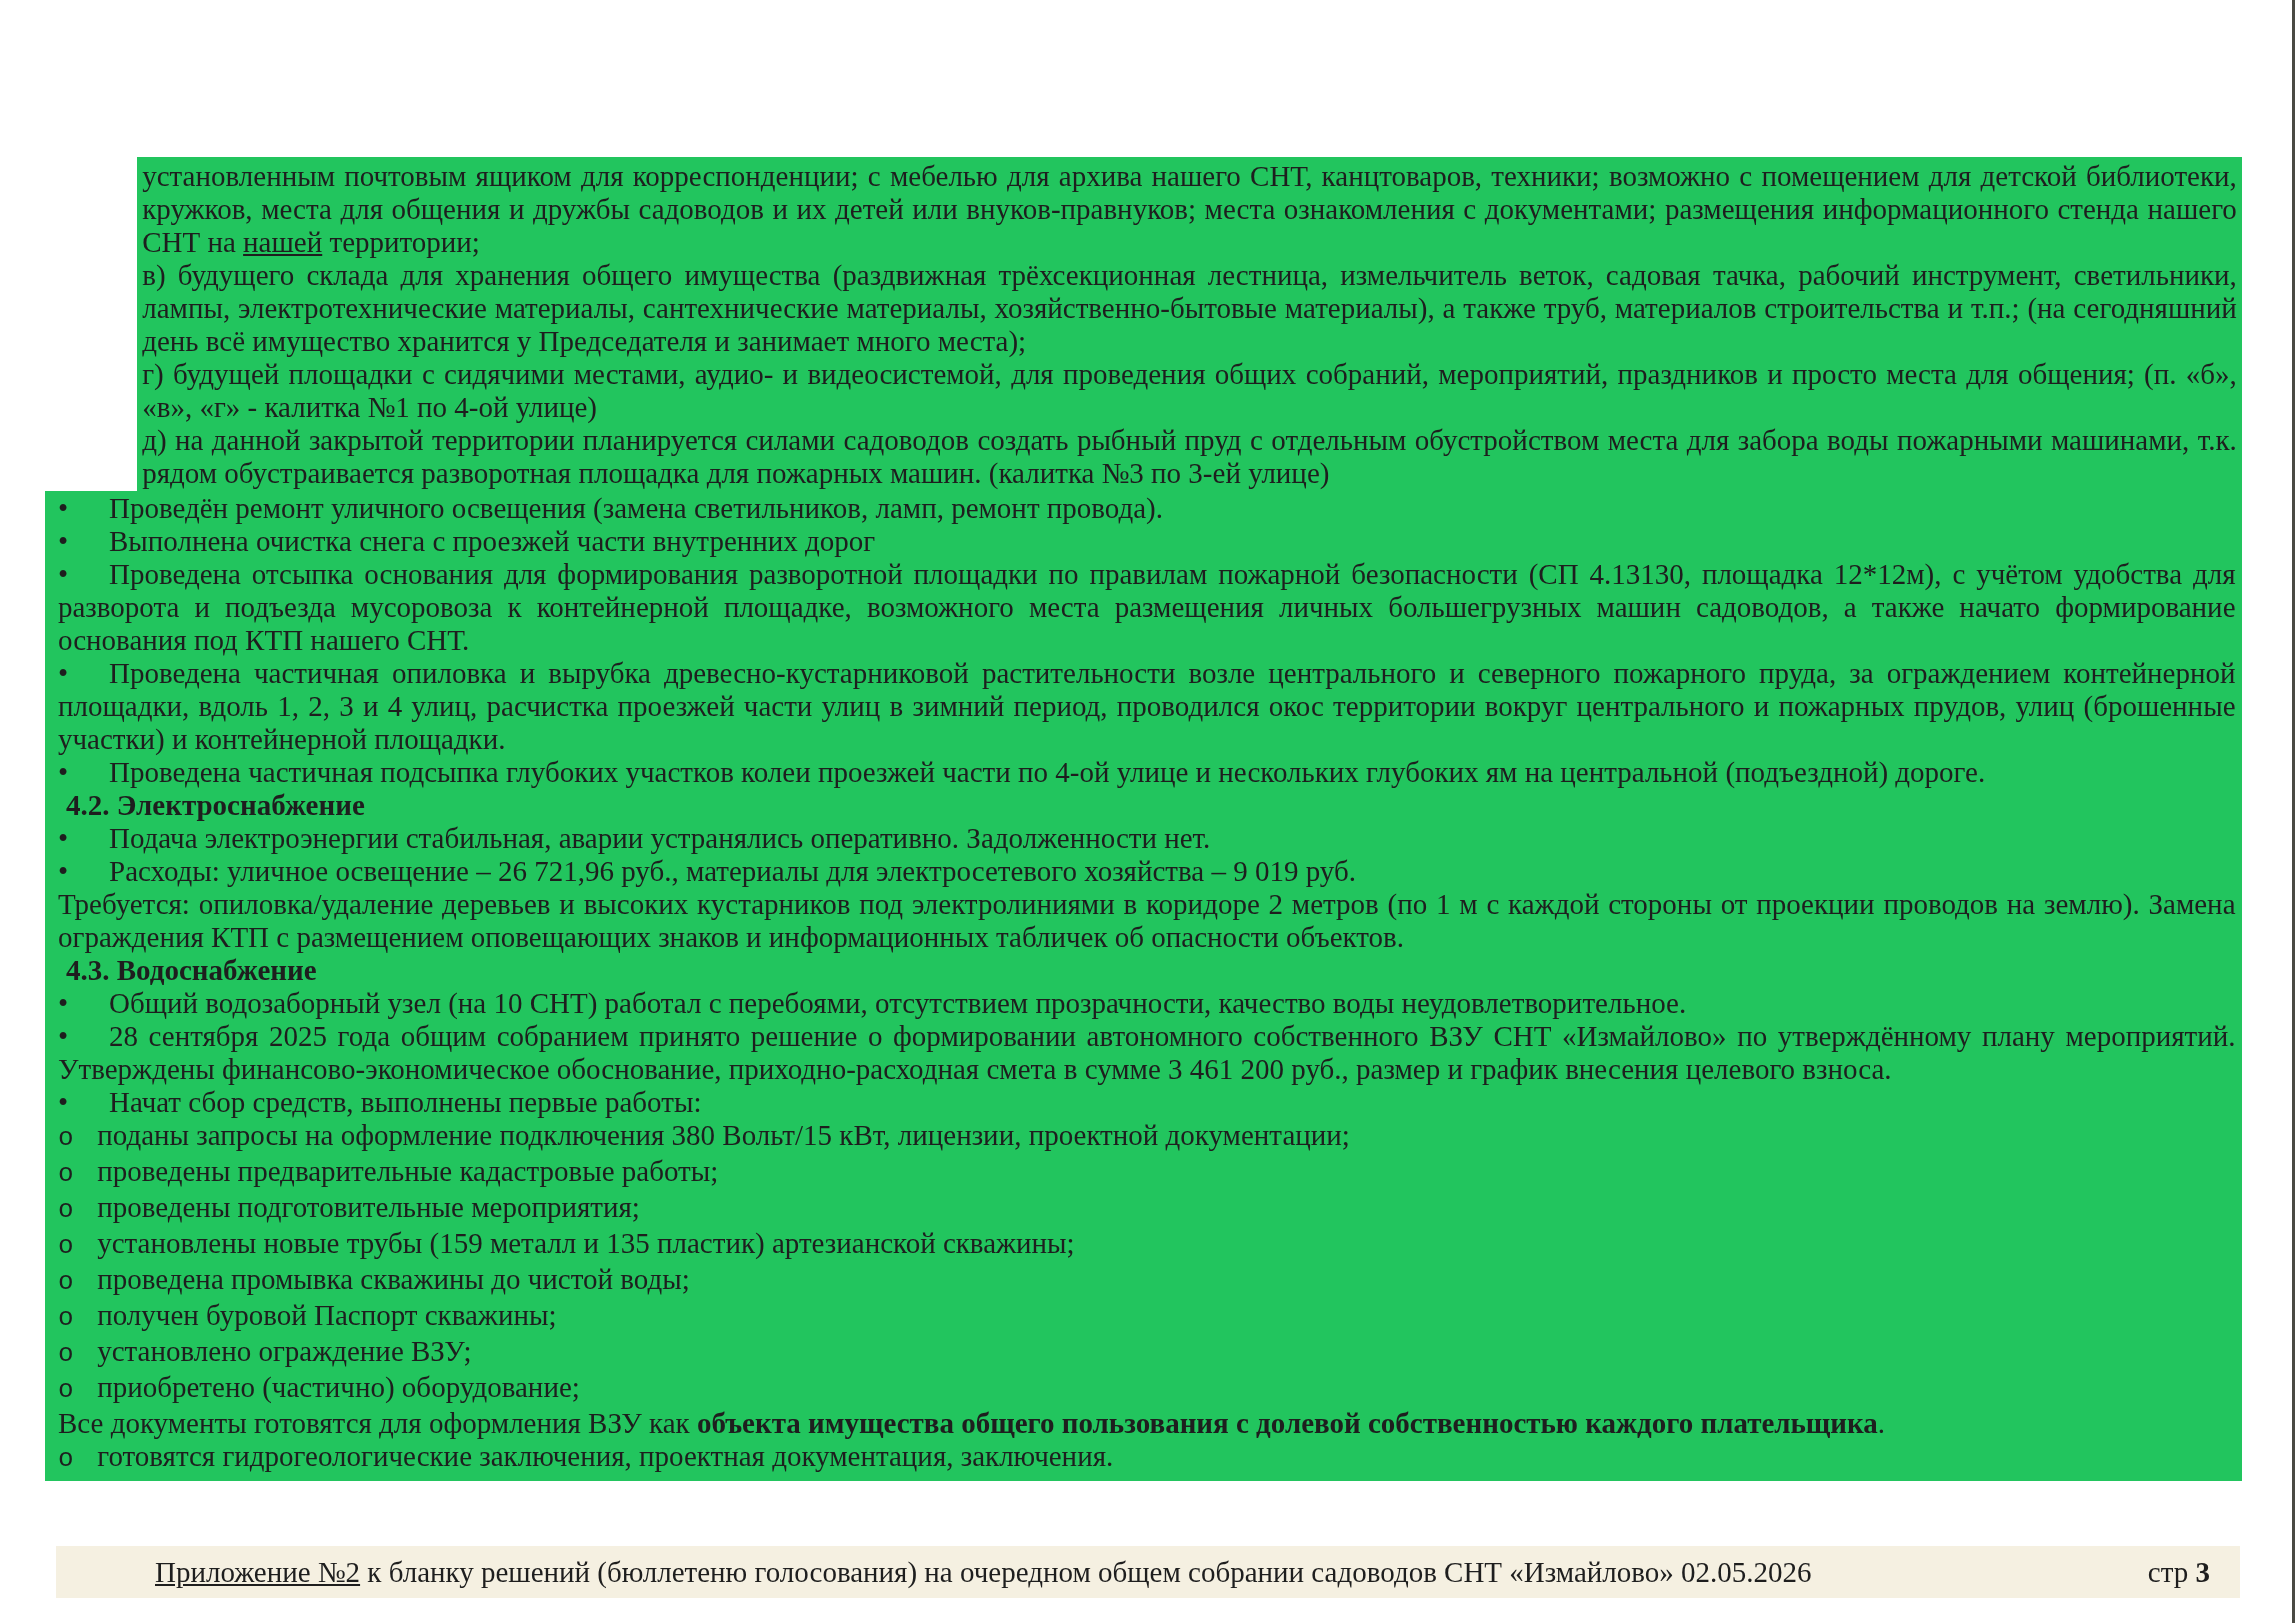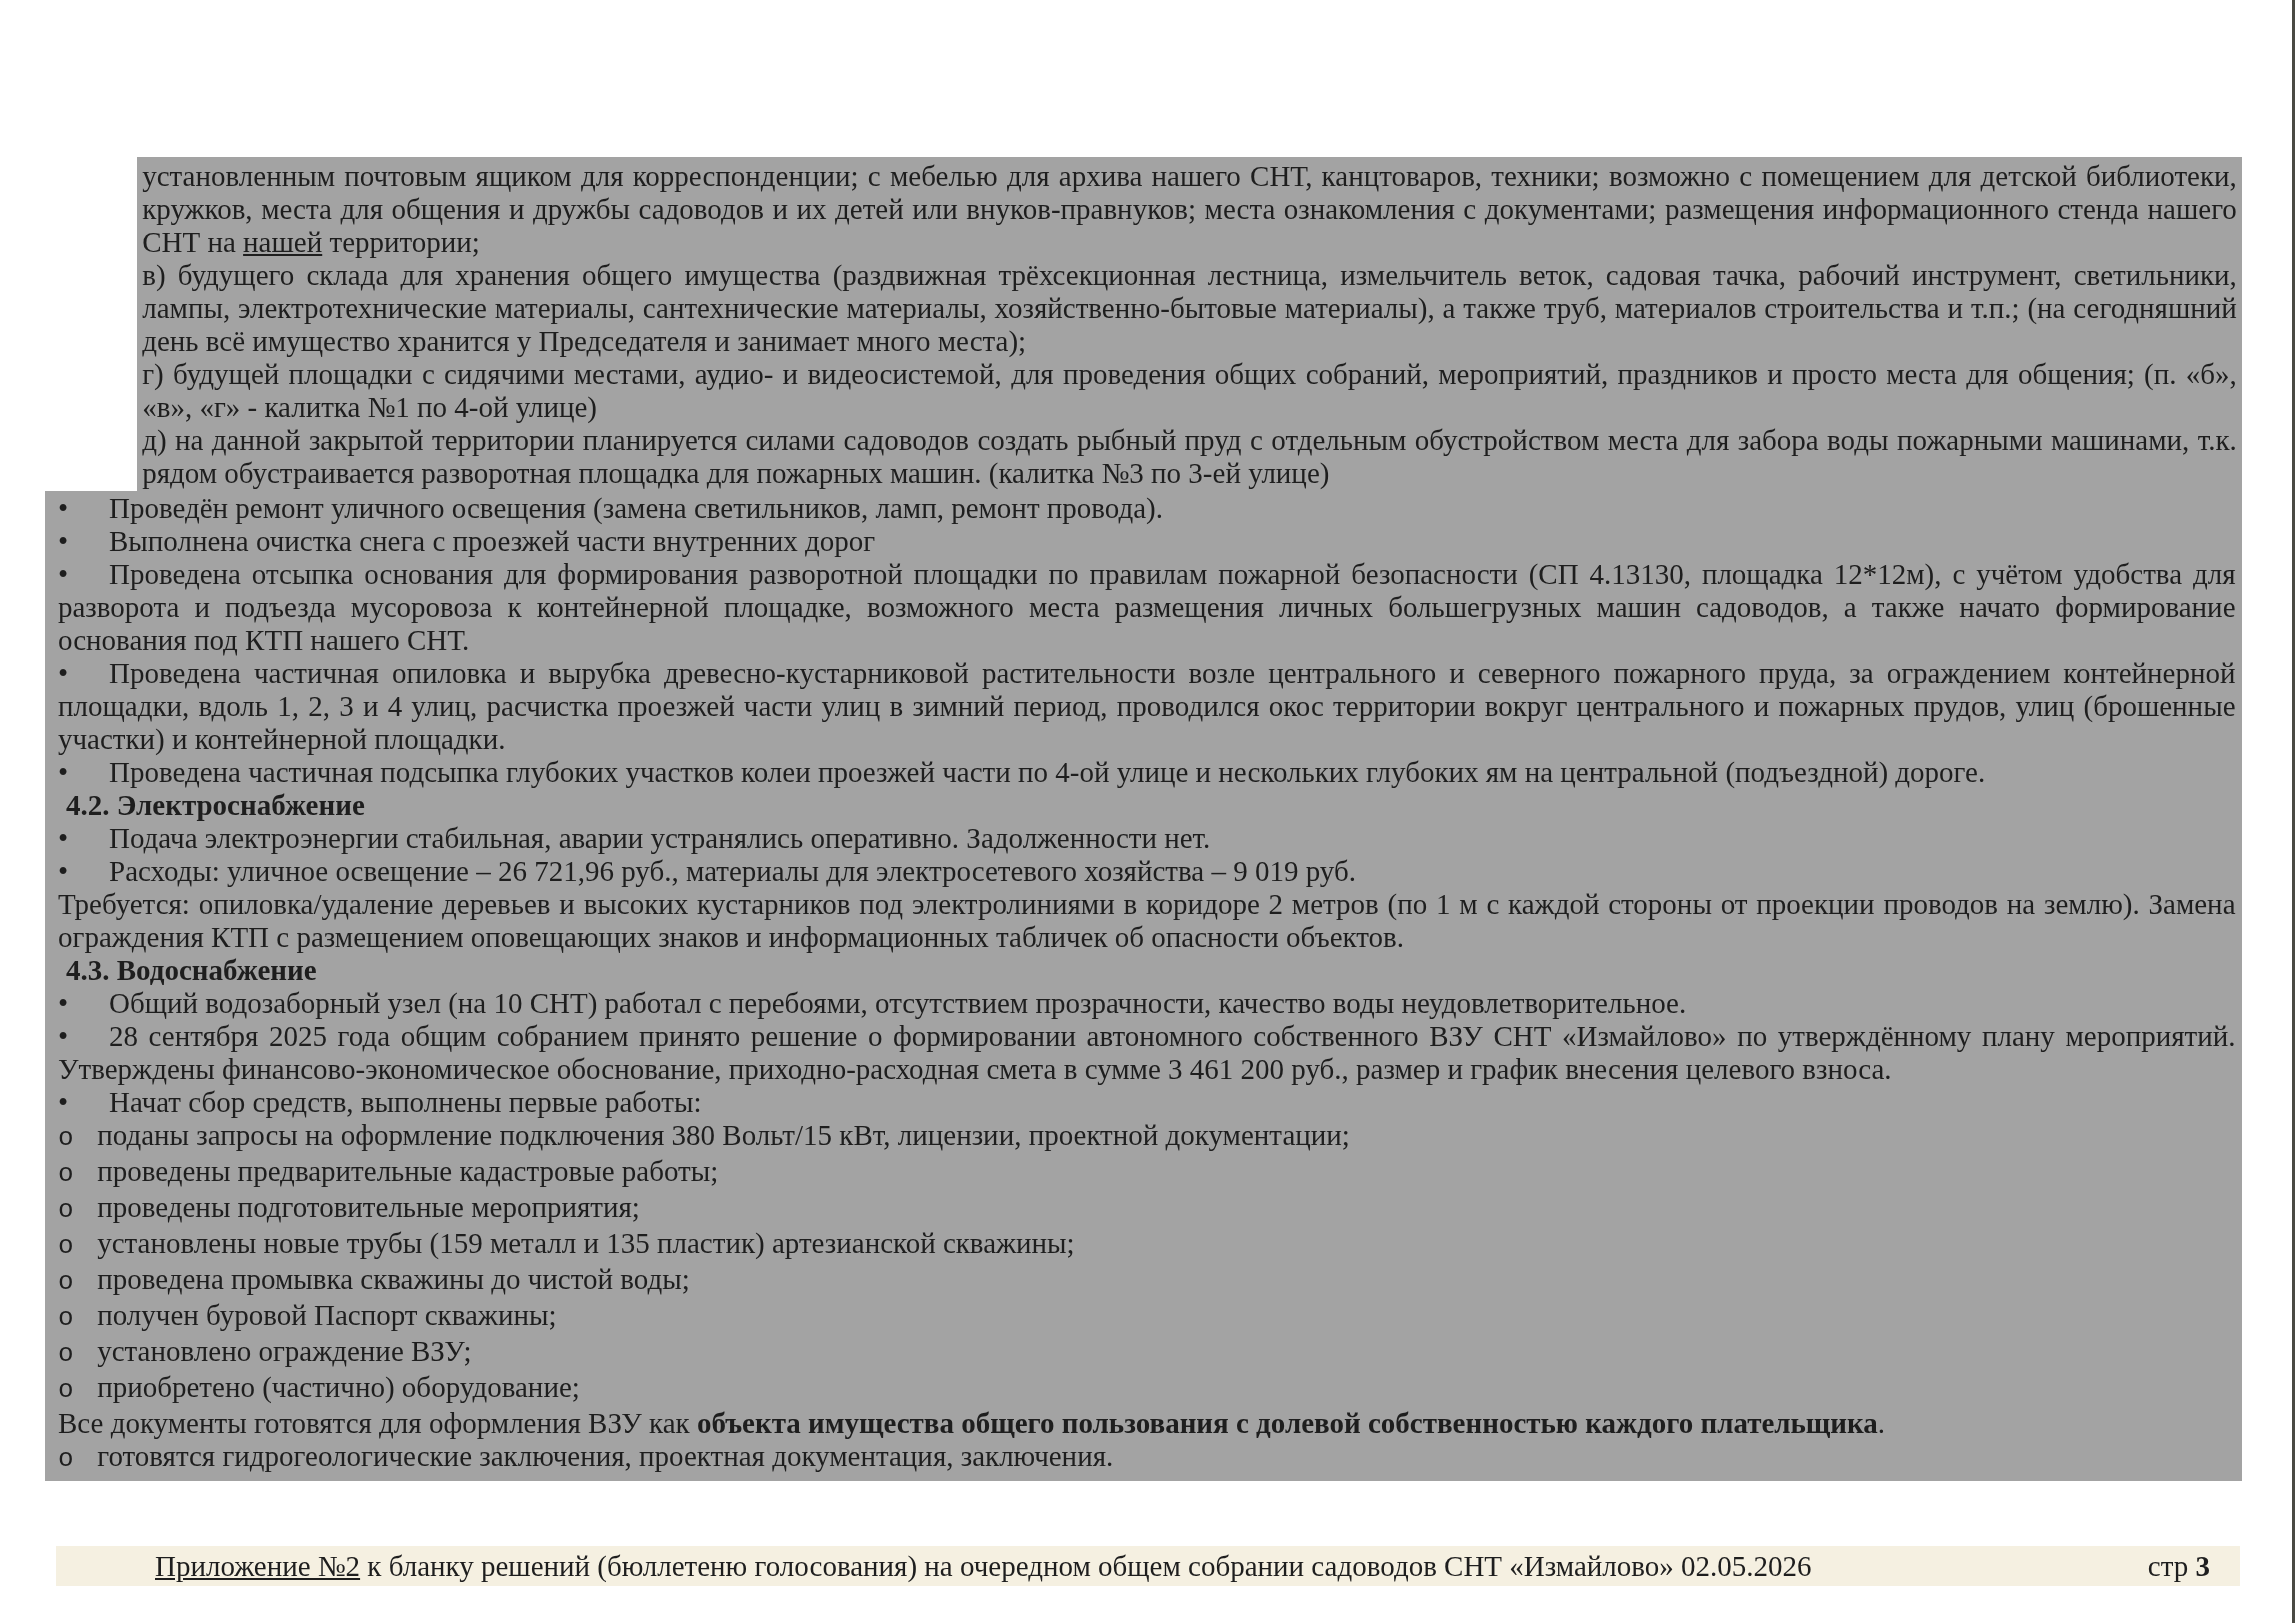--- a/index.html
+++ b/index.html
@@ -25,21 +25,21 @@
     height: 1623px;
     background: #4a4a44;
   }
   .doc {
     position: absolute;
     top: 157px;
     left: 45px;
     width: 2197px;
   }
   .hl {
-    background: #a3a3a3;
+    background: #22c55e;
   }
   .block-top {
     margin-left: 92px;
     padding: 2.6px 5.2px 1.3px 5.2px;
     text-align: justify;
   }
   .block-main {
     padding: 1.3px 6.5px 5.2px 13px;
     text-align: justify;
   }
@@ -59,21 +59,21 @@
     text-align: left;
     margin-left: 8px;
   }
   .u { text-decoration: underline; }
   .bold { font-weight: bold; }
   .footer {
     position: absolute;
     left: 56px;
     top: 1546px;
     width: 2184px;
-    height: 40px;
+    height: 52px;
     background: #f5f0e1;
     display: flex;
     align-items: center;
   }
   .footer-text {
     margin-left: 99px;
     white-space: nowrap;
   }
   .footer-page {
     margin-left: auto;

